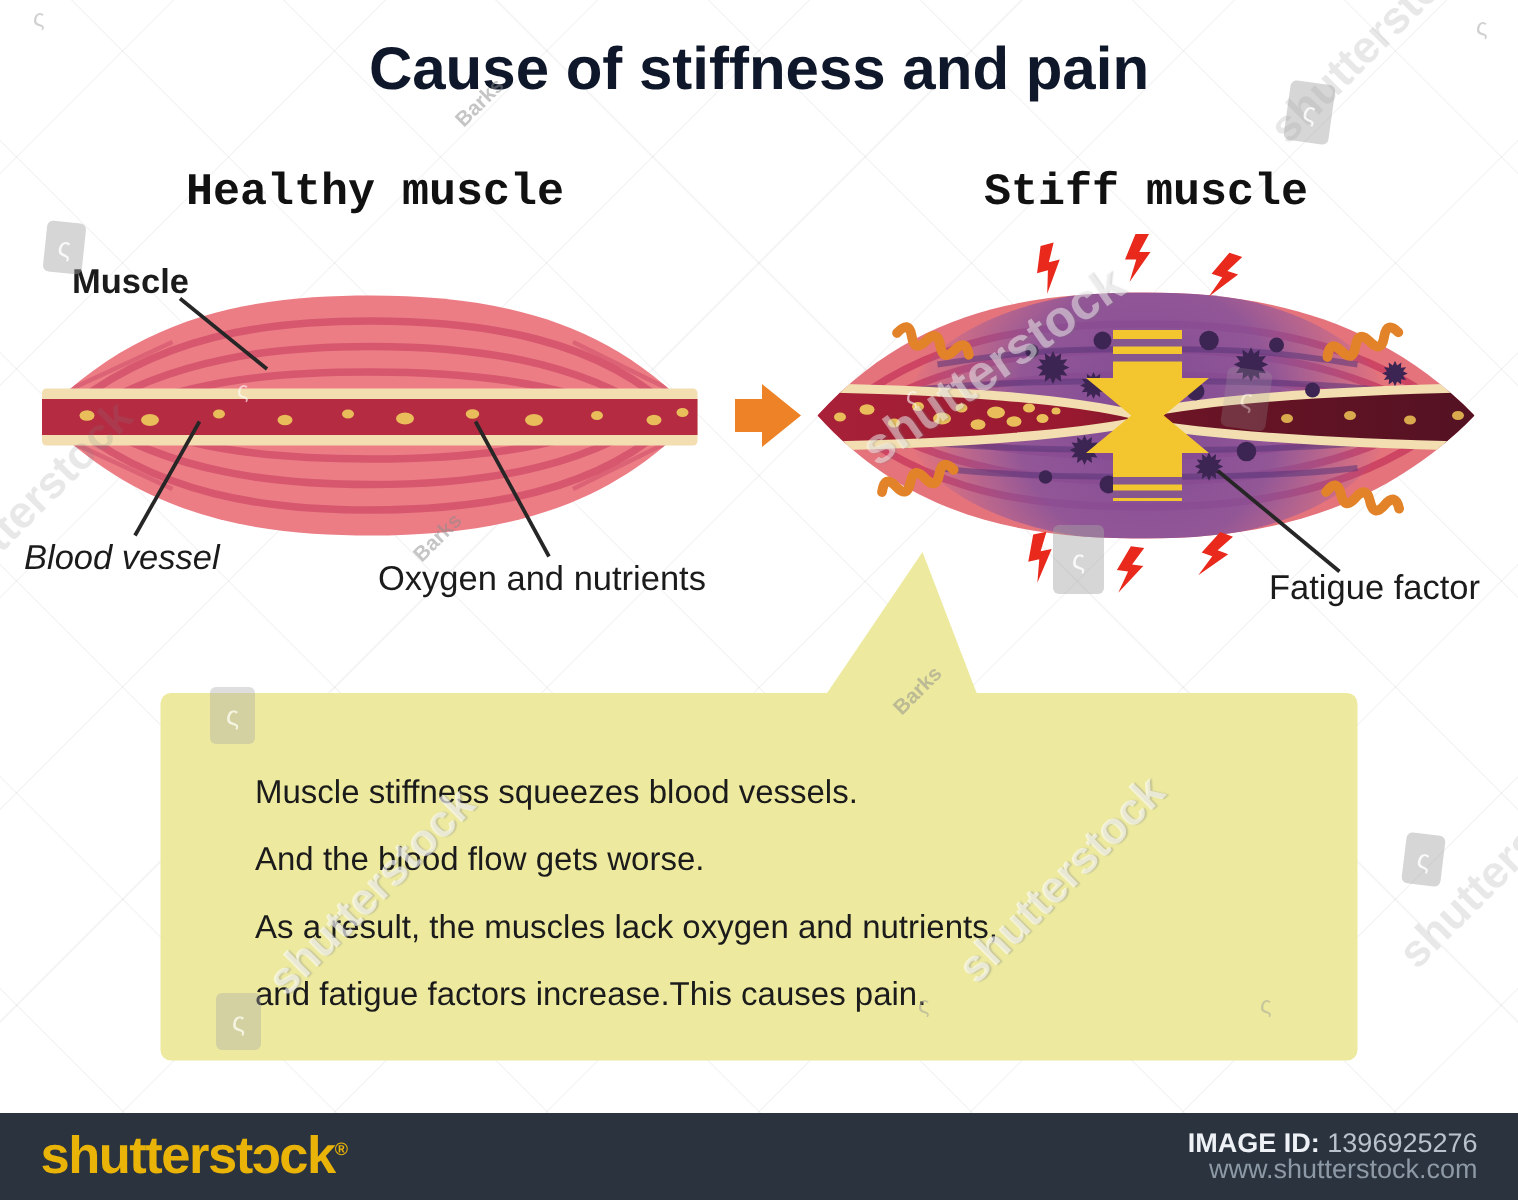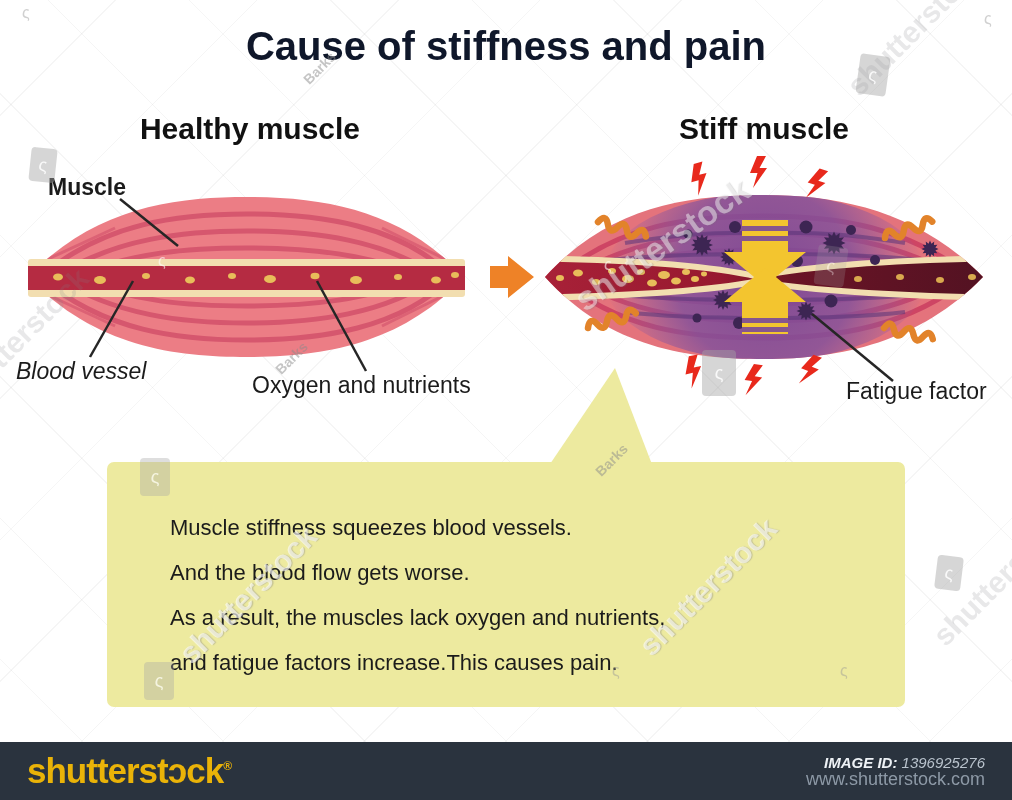--- a/index.html
+++ b/index.html
@@ -8,21 +8,21 @@
 
   .lattice { position:absolute; inset:0; z-index:1; pointer-events:none;
     background:
       repeating-linear-gradient(45deg, transparent 0 99px, rgba(120,120,120,.07) 99px 100px),
       repeating-linear-gradient(-45deg, transparent 0 99px, rgba(120,120,120,.07) 99px 100px);
   }
   svg.art { position:absolute; left:0; top:0; z-index:2; }
 
   .title { position:absolute; top:24px; left:0; width:1012px; text-align:center;
     font-size:40px; font-weight:bold; color:#0f172a; letter-spacing:0; z-index:5; }
-  .heading { position:absolute; top:112px; font-size:30px; font-weight:bold; color:#111; text-align:center; z-index:5; }
+  .heading { position:absolute; top:112px; font-size:30px; font-weight:bold; color:#111; text-align:center; z-index:5;font-family:Liberation Mono, monospace; }
   .heading.left { left:0; width:500px; }
   .heading.right { left:514px; width:500px; }
 
   .dlabel { position:absolute; font-size:23px; color:#1b1b1b; z-index:5; white-space:nowrap; }
 
   .bubble { position:absolute; left:107px; top:462px; width:798px; height:245px;
     background:#edea9f; border-radius:7px; z-index:3; }
   .bubble-text { position:absolute; left:170px; top:505px; width:720px; z-index:4;
     font-size:22px; color:#1b1b1b; line-height:45px; white-space:nowrap; }
 
@@ -39,21 +39,21 @@
     font-size:18px; z-index:6; pointer-events:none; }
   .curl-mark { position:absolute; color:rgba(150,150,150,.45); font-size:16px; z-index:6; pointer-events:none; }
   .curl-white { color:rgba(255,255,255,.6); }
 
   .footer { position:absolute; left:0; top:742px; width:1012px; height:58px;
     background:#2a333e; z-index:10; display:flex; align-items:center; justify-content:space-between;
     padding:0 27px; }
   .logo { color:#eab308; font-size:35px; font-weight:bold; letter-spacing:-1px; }
   .logo .reg { font-size:12px; vertical-align:top; line-height:30px; }
   .meta { text-align:right; line-height:17px; }
-  .meta .id-line { font-size:15px;font-style:italic; }
+  .meta .id-line { font-size:18px; }
   .meta .id-label { color:#eef2f6; font-weight:bold; }
   .meta .id-value { color:#b9c3cd; }
   .meta .site { font-size:18px; color:#8d99a6; }
 </style>
 </head>
 <body>
 
 <div class="canvas">
 
   <div class="lattice"></div>

